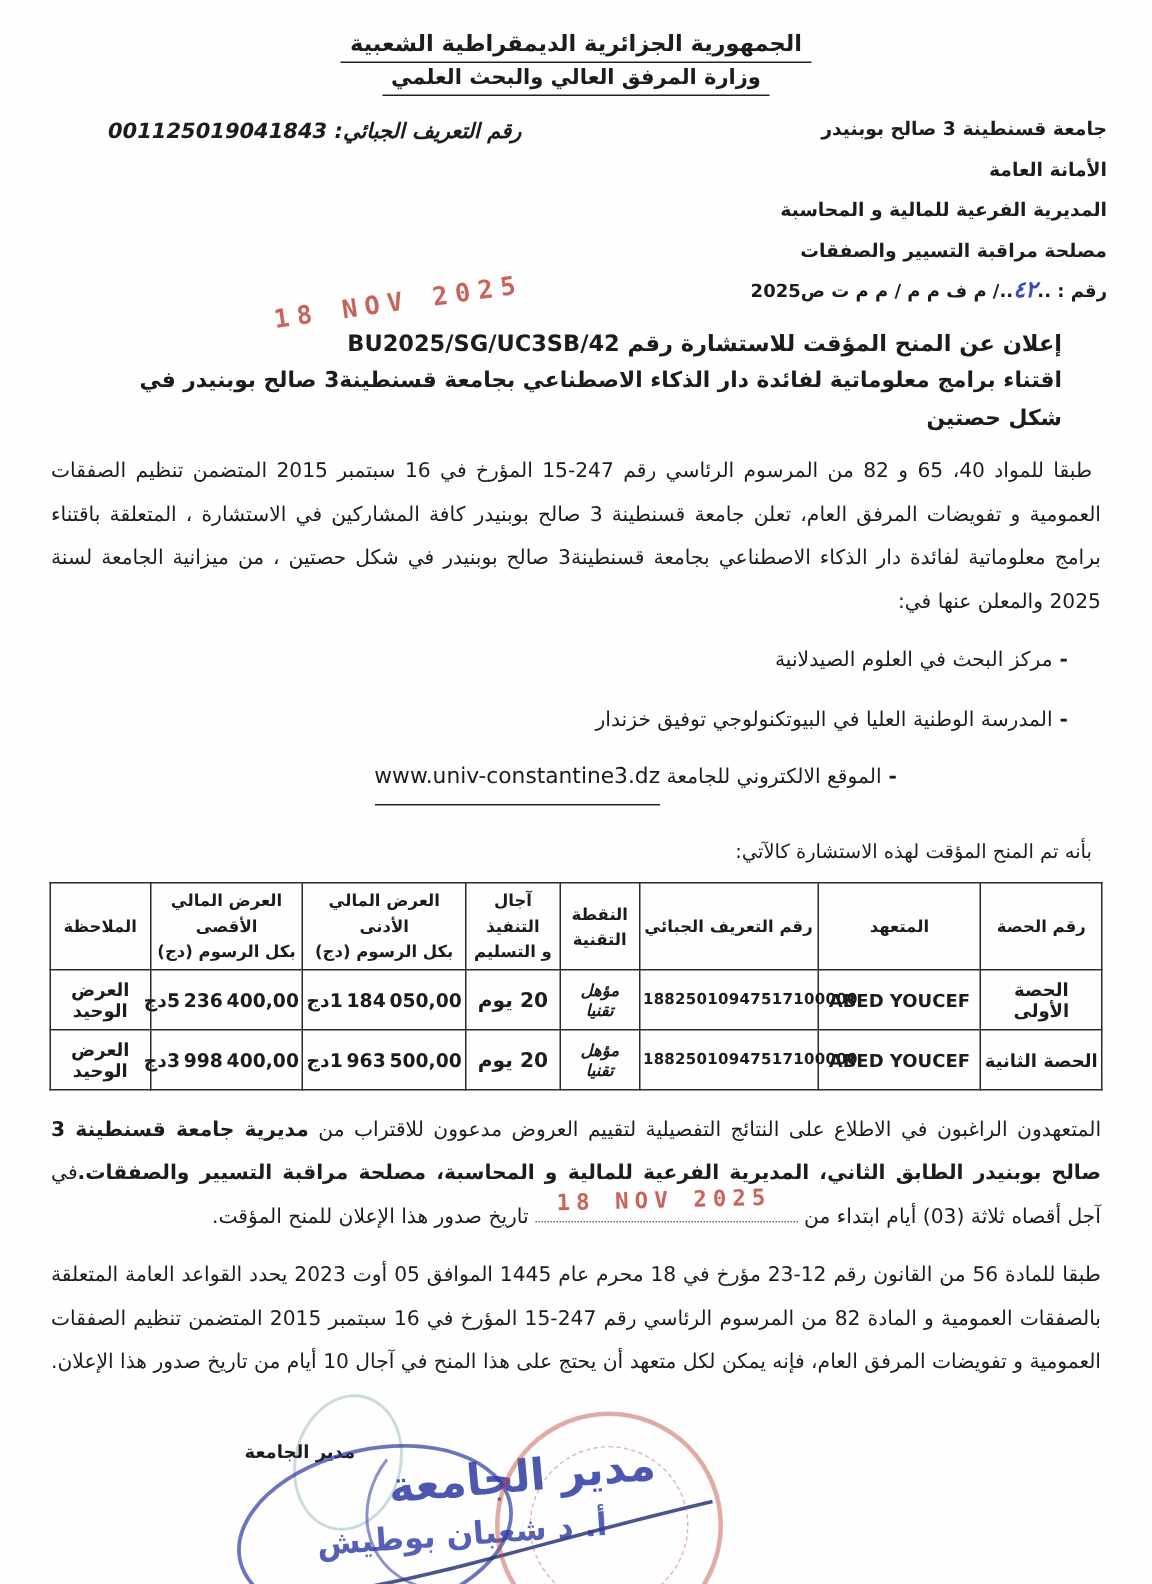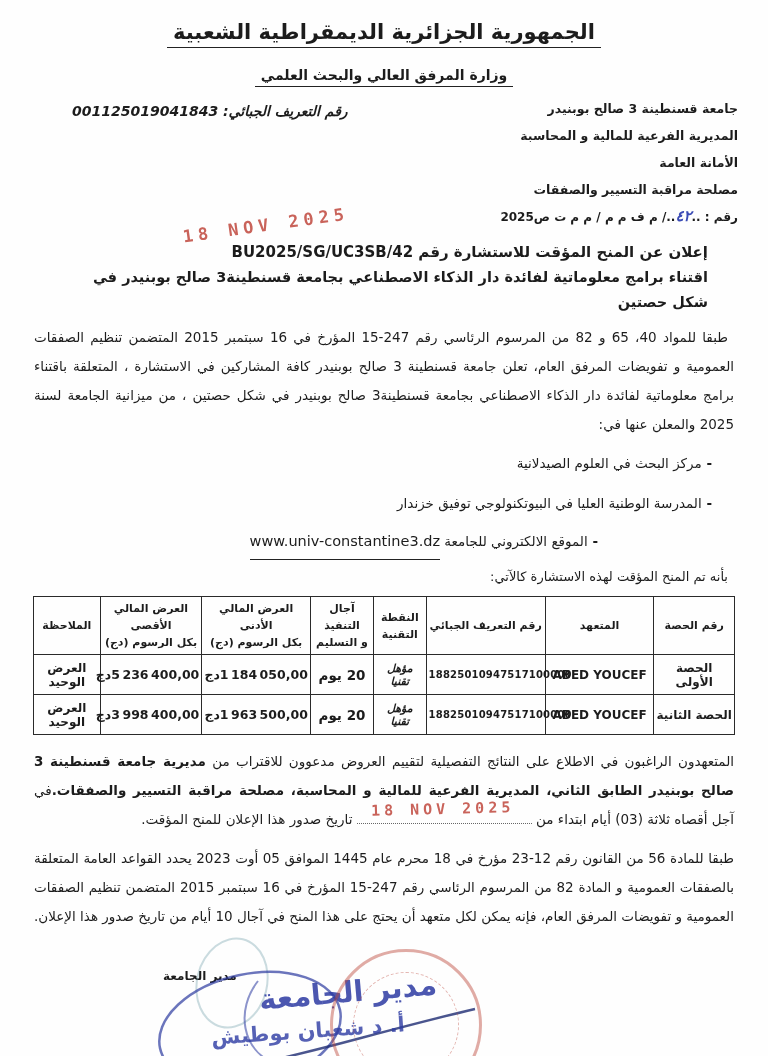--- a/index.html
+++ b/index.html
@@ -3,21 +3,21 @@
 <meta charset="utf-8">
 <style>
   * { margin:0; padding:0; box-sizing:border-box; }
   html,body { width:768px; height:1056px; overflow:hidden; background:#ffffff; }
   body { font-family:"DejaVu Sans", sans-serif; color:#1c1c1c; direction:rtl; }
   .page { position:relative; width:768px; height:1056px; padding-top:20px; background:#fefefe; }
 
   
   .hdr { text-align:center; }
   .hdr .u { display:inline-block; border-bottom:1.6px solid #222; padding:0 6px 3px; font-weight:bold; }
-  .hdr-l1 { font-size:21px; margin-bottom:19px; }
+  .hdr-l1 { font-size:15px; margin-bottom:2px; }
   .hdr-l2 { font-size:14px; }
 
   .org-row { position:relative; height:138px; margin-top:8px; }
   .org-block { position:absolute; right:30px; top:0; text-align:right; font-size:12.5px; font-weight:600; line-height:27px; }
   .ref-line { font-size:12px; }
   .ref-hand { color:#3a4bb5; font-size:15px; font-style:italic; font-weight:bold; letter-spacing:1px; }
   .tax-line { position:absolute; left:72px; top:8px; font-size:14px; font-weight:bold; font-style:italic; }
   .stamp-red { color:#c0483e; font-family:"DejaVu Sans Mono", monospace; font-weight:bold; direction:ltr; white-space:nowrap; opacity:.85; }
   .stamp-top { position:absolute; left:182px; top:120px; font-size:17px; letter-spacing:5px; transform:rotate(-8deg); }
 
@@ -30,21 +30,21 @@
   
   .para { margin:8px 34px 0; font-size:13.5px; line-height:29px; text-align:justify; }
   .para-indent { text-indent:6px; }
 
   .venues { list-style:none; margin:4px 56px 0; font-size:13.5px; }
   .venues li { line-height:40px; }
   .venues li::before { content:"-  "; font-weight:bold; }
   .website-line { margin:2px 170px 0 0; font-size:13.5px; line-height:32px; }
   .website-line::before { content:"- "; font-weight:bold; }
   .url { direction:ltr; unicode-bidi:isolate; display:inline-block; border-bottom:1.6px solid #222; padding-bottom:2px; font-size:14.5px; }
-  .award-line { margin:4px 40px 0 0; font-size:13px; line-height:26px; text-align:right; }
+  .award-line { margin:19px 40px 0 0; font-size:13px; line-height:26px; text-align:right; }
 
   
   table { width:702px; margin:6px auto 0; border-collapse:collapse; table-layout:fixed; }
   th,td { border:1.4px solid #2a2a2a; text-align:center; vertical-align:middle; padding:3px 2px; }
   th { font-size:11px; font-weight:bold; white-space:pre-line; line-height:17px; height:52px; }
   td { height:40px; font-weight:bold; font-size:12px; }
   td.num-small { font-size:10px; letter-spacing:.2px; }
   td.amount { font-size:12.5px; }
   td.days { font-size:13.5px; }
   td.tech { font-size:11px;font-style:italic; }
@@ -74,22 +74,22 @@
 <div class="page">
 
   <div class="hdr">
     <div class="hdr-l1"><span class="u">الجمهورية الجزائرية الديمقراطية الشعبية</span></div>
     <div class="hdr-l2"><span class="u">وزارة المرفق العالي والبحث العلمي</span></div>
   </div>
 
   <div class="org-row">
     <div class="org-block">
       <div>جامعة قسنطينة 3  صالح بوبنيدر</div>
+      <div>الأمانة العامة</div>
       <div>المديرية الفرعية للمالية و المحاسبة</div>
-      <div>الأمانة العامة</div>
       <div>مصلحة مراقبة التسيير والصفقات</div>
       <div class="ref-line"><span>رقم : ..</span><span class="ref-hand">٤٢</span><span>../ م ف م م / م م ت ص2025</span></div>
     </div>
     <div class="tax-line">
       <span>رقم التعريف الجبائي:</span>
       <span>001125019041843</span>
     </div>
     <div class="stamp-red stamp-top">18 NOV 2025</div>
   </div>
 

